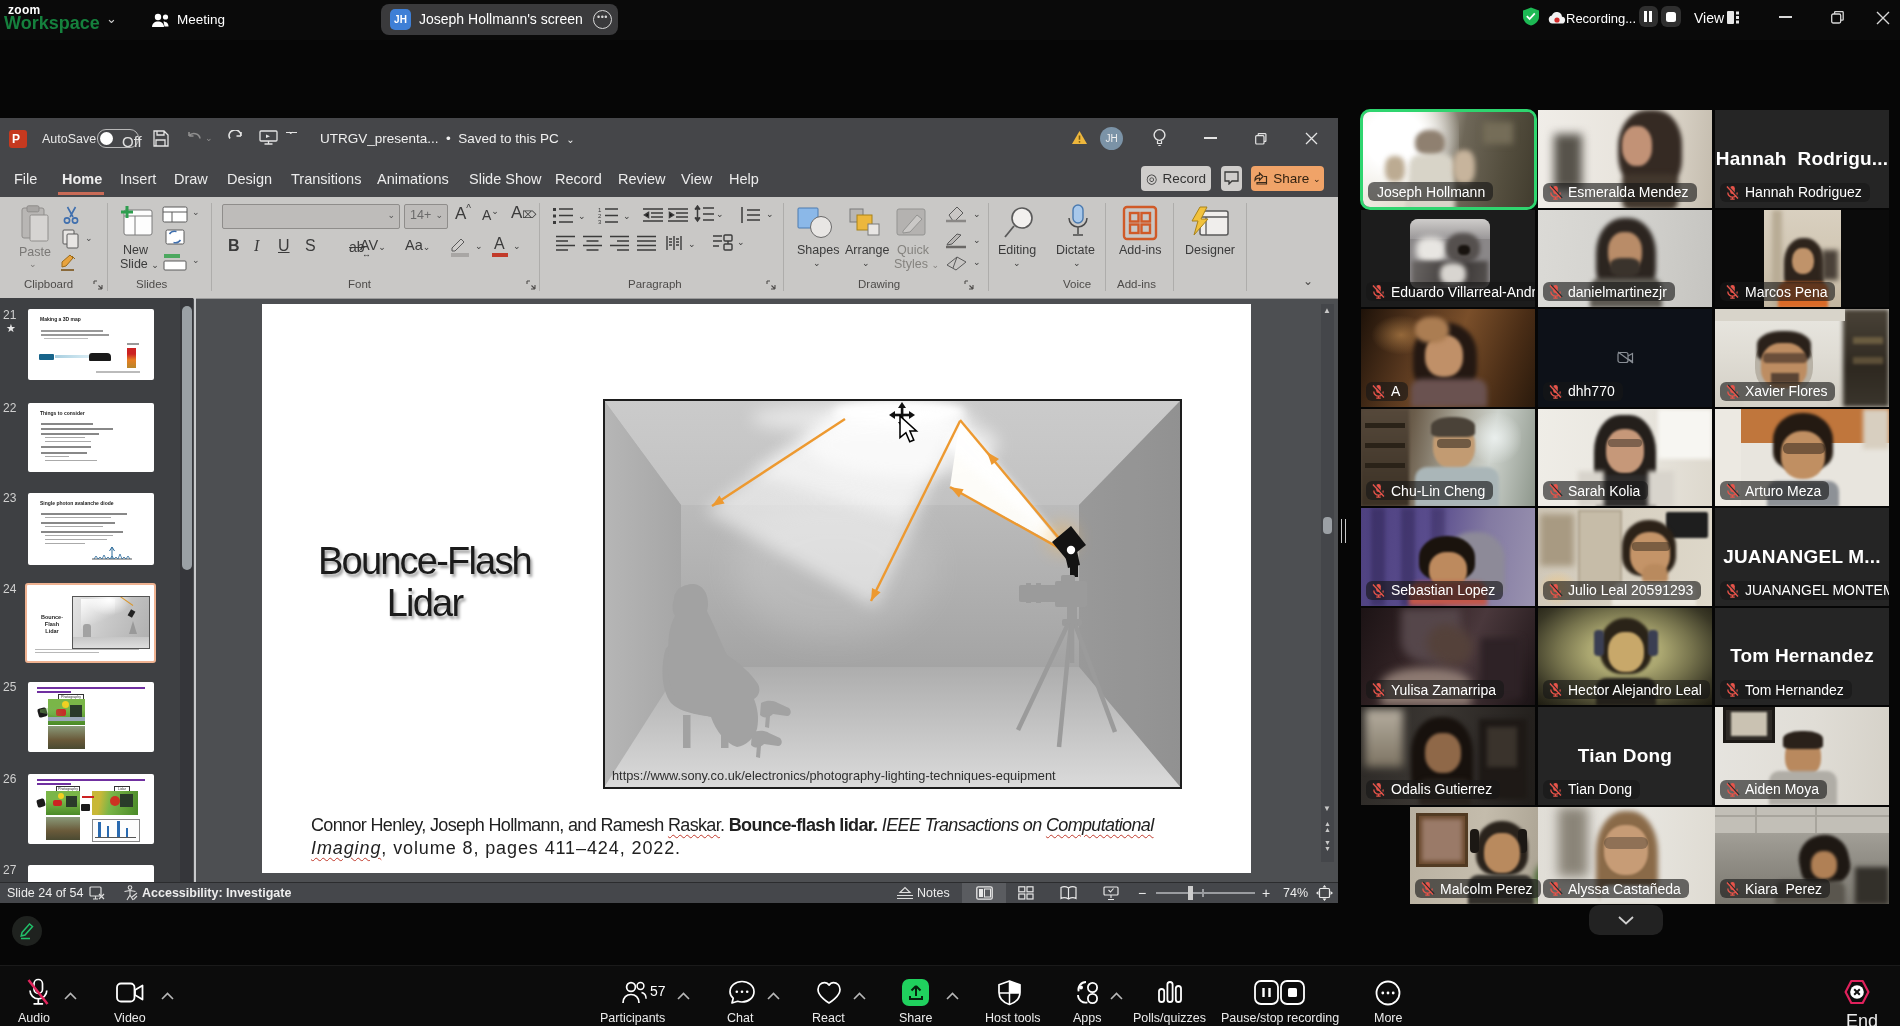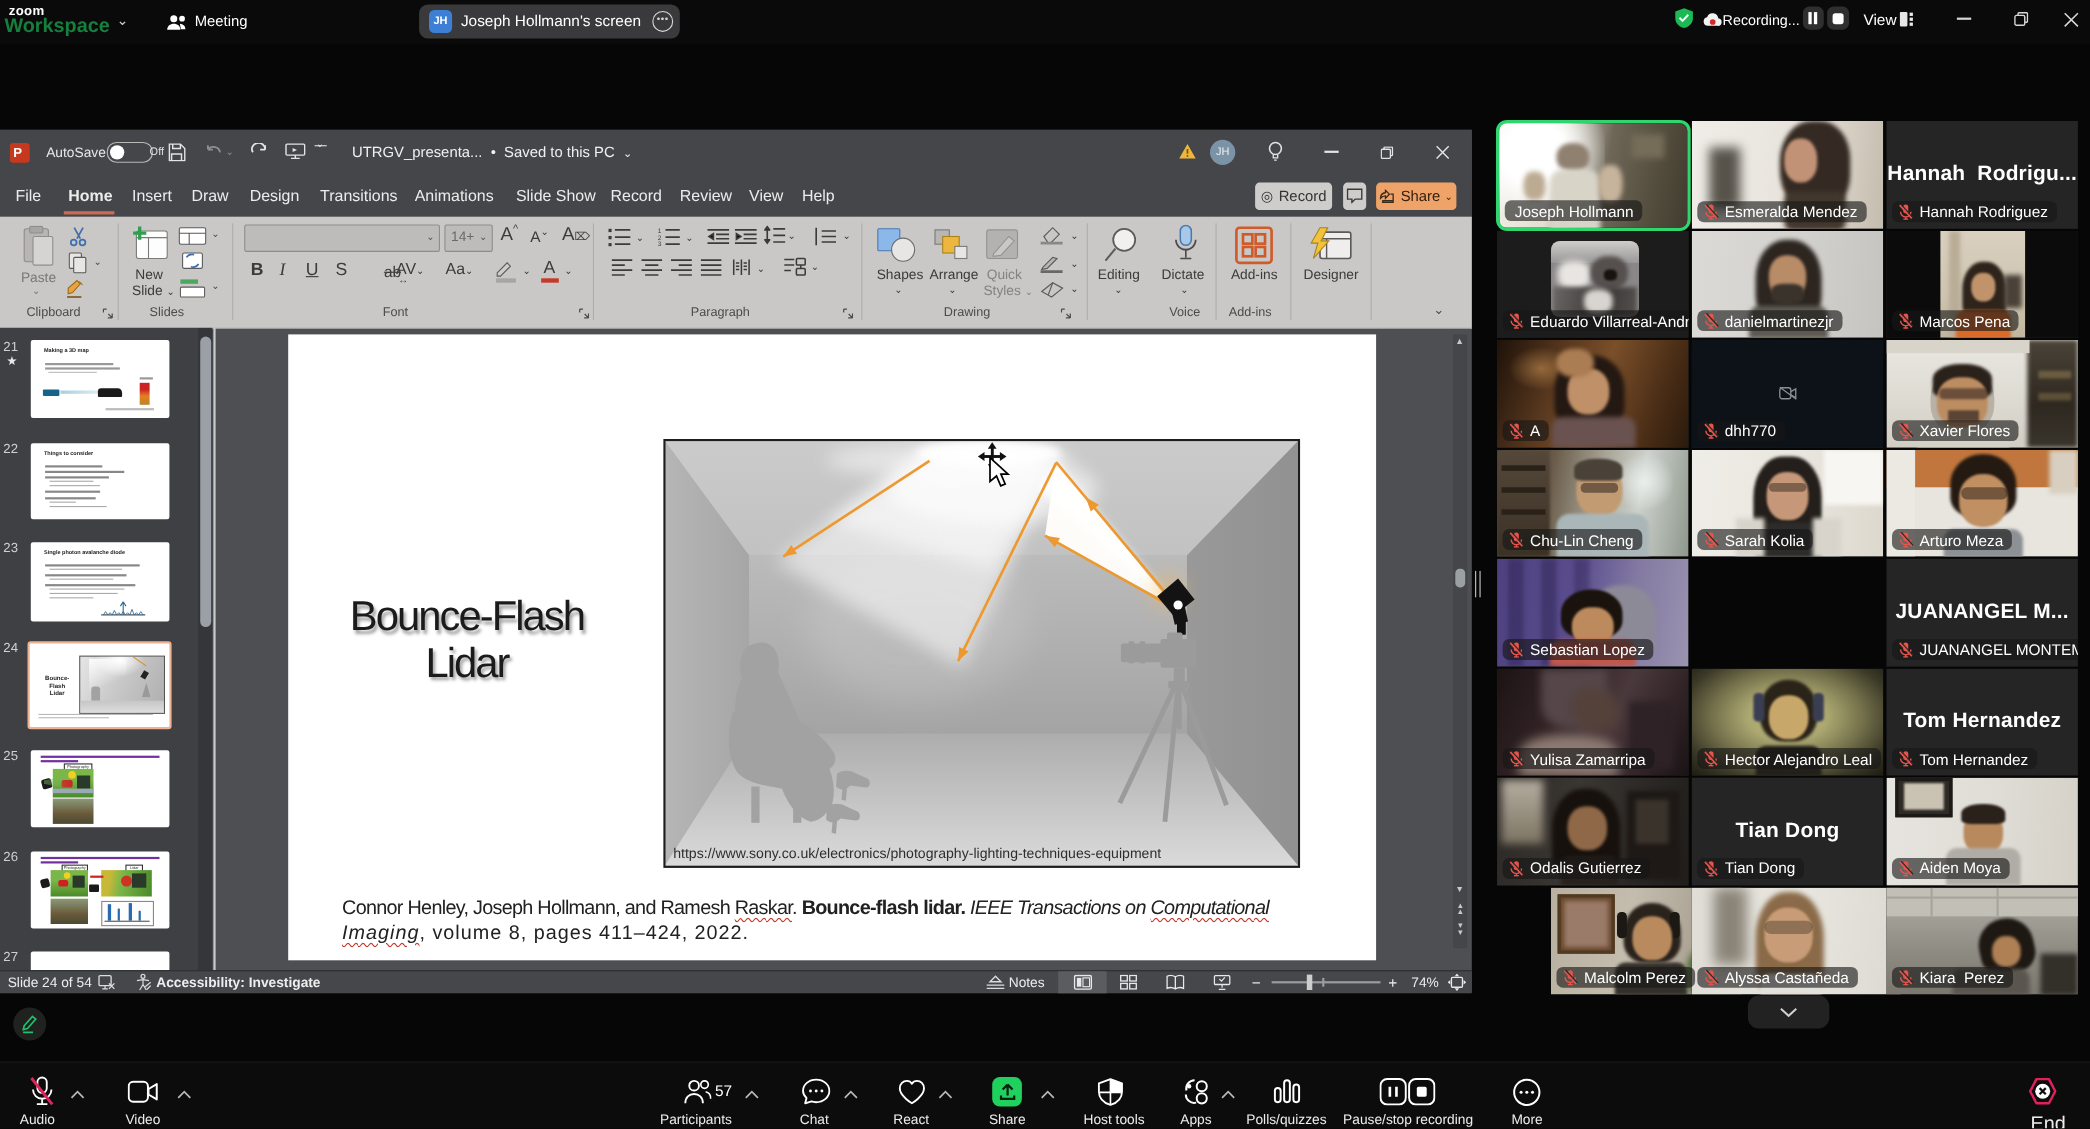--- a/index.html
+++ b/index.html
@@ -64,21 +64,21 @@
 
 <div class="ab" style="left:0;top:118px;width:1338px;height:784px;background:#4d4f52;">
 
  <div class="ab" style="left:0;top:0;width:1338px;height:42px;background:#454649;">
   <div class="ab" style="left:9px;top:12px;width:18px;height:18px;background:#c6391f;border-radius:3px;">
           <div class="ab" style="left:3px;top:2px;color:#fff;font-weight:bold;font-size:12px;">P</div>
         </div>
   <div class="ab" style="left:42px;top:14px;color:#e8e8e8;font-size:12.5px;">AutoSave</div>
   <div class="ab" style="left:97px;top:11px;width:40px;height:17px;border:1px solid #b8b8b8;border-radius:9px;">
           <div class="ab" style="left:2px;top:2px;width:13px;height:13px;background:#fff;border-radius:50%;"></div>
-          <div class="ab" style="left:38px;top:2.5px;color:#e0e0e0;font-size:10px;text-align:right;">Off</div>
+          <div class="ab" style="left:24px;top:2.5px;color:#e0e0e0;font-size:15px;text-align:right;">Off</div>
         </div>
   <svg class="ab" style="left:152px;top:12px;" width="17" height="17" viewBox="0 0 17 17">
           <path d="M2 1h10l4 4v11H2z M5 1v4h7V1 M4 10h9v6H4z" fill="none" stroke="#e4e4e4" stroke-width="1.3"></path>
         </svg>
   <svg class="ab" style="left:186px;top:12px;" width="17" height="16" viewBox="0 0 17 16">
           <path d="M3 6a6 5.5 0 0111 2.5M3 6V2M3 6h4.5" fill="none" stroke="#8f8f8f" stroke-width="1.6"></path>
         </svg>
   <div class="ab" style="left:205px;top:15px;color:#8f8f8f;font-size:9px;">⌄</div>
   <svg class="ab" style="left:226px;top:12px;" width="18" height="16" viewBox="0 0 18 16">
           <path d="M15 6a6 5.5 0 10-11 2.5M15 6V2M15 6h-4.5" fill="none" stroke="#e4e4e4" stroke-width="1.6"></path>
@@ -877,20 +877,38 @@
       <div class="ab" style="left:58px;top:28px;width:56px;height:44px;background:#1a130d;border-radius:48% 48% 35% 35%;filter:blur(1px);"></div>
       <div class="ab" style="left:68px;top:44px;width:38px;height:36px;background:#bd8a5e;border-radius:45%;filter:blur(1px);"></div>
       <div class="ab" style="left:48px;top:74px;width:78px;height:24px;background:#c2574a;border-radius:10px 10px 0 0;filter:blur(2px);"></div>
       <div class="lbl"><svg class="micico" viewBox="0 0 15 15">
           <rect x="5.2" y="1" width="4.6" height="8" rx="2.3" fill="#e8544a"></rect>
           <path d="M2.8 7.5a4.7 4.7 0 009.4 0M7.5 12.2v2M5.3 14.2h4.4" stroke="#e8544a" stroke-width="1.3" fill="none"></path>
           <path d="M2 1.5l11 12" stroke="#e8544a" stroke-width="1.6"></path>
           <path d="M3.2 0.8l11 12" stroke="#2a2a2a" stroke-width="1.1"></path>
         </svg>Sebastian Lopez</div>
     </div>
+<div class="tile" style="left:1538px;top:508.0px;">
+      <div class="ab" style="left:0;top:0;width:100%;height:100%;background:linear-gradient(100deg,#cfc7b8 0%,#d8d1c2 50%,#ded8ca 100%);"></div>
+      <div class="ab" style="left:40px;top:2px;width:40px;height:80px;background:#c6bca8;border:2px solid #b0a691;filter:blur(1px);"></div>
+      <div class="ab" style="left:2px;top:6px;width:34px;height:52px;background:#a89a82;filter:blur(3px);"></div>
+      <div class="ab" style="left:128px;top:4px;width:42px;height:26px;background:#1e1e1e;border-radius:2px;filter:blur(1px);"></div>
+      <div class="ab" style="left:0;top:62px;width:40px;height:36px;background:radial-gradient(rgba(240,200,130,.8),rgba(240,200,130,0) 70%);"></div>
+      <div class="ab" style="left:84px;top:12px;width:54px;height:56px;background:#2c2218;border-radius:48% 48% 35% 35%;filter:blur(1.5px);"></div>
+      <div class="ab" style="left:92px;top:24px;width:40px;height:44px;background:#c49468;border-radius:45%;filter:blur(1px);"></div>
+      <div class="ab" style="left:94px;top:34px;width:38px;height:9px;background:rgba(35,28,20,.45);border-radius:4px;"></div>
+      <div class="ab" style="left:104px;top:56px;width:26px;height:24px;background:#b98a5e;border-radius:40%;filter:blur(1.5px);"></div>
+      <div class="ab" style="left:74px;top:74px;width:84px;height:24px;background:#ece8de;border-radius:10px 10px 0 0;filter:blur(1.5px);"></div>
+      <div class="lbl"><svg class="micico" viewBox="0 0 15 15">
+          <rect x="5.2" y="1" width="4.6" height="8" rx="2.3" fill="#e8544a"></rect>
+          <path d="M2.8 7.5a4.7 4.7 0 009.4 0M7.5 12.2v2M5.3 14.2h4.4" stroke="#e8544a" stroke-width="1.3" fill="none"></path>
+          <path d="M2 1.5l11 12" stroke="#e8544a" stroke-width="1.6"></path>
+          <path d="M3.2 0.8l11 12" stroke="#2a2a2a" stroke-width="1.1"></path>
+        </svg>Julio Leal 20591293</div>
+    </div>
 <div class="tile" style="left:1715px;top:508.0px;">
       <div class="bigname">JUANANGEL M...</div>
       <div class="lbl"><svg class="micico" viewBox="0 0 15 15">
           <rect x="5.2" y="1" width="4.6" height="8" rx="2.3" fill="#e8544a"></rect>
           <path d="M2.8 7.5a4.7 4.7 0 009.4 0M7.5 12.2v2M5.3 14.2h4.4" stroke="#e8544a" stroke-width="1.3" fill="none"></path>
           <path d="M2 1.5l11 12" stroke="#e8544a" stroke-width="1.6"></path>
           <path d="M3.2 0.8l11 12" stroke="#2a2a2a" stroke-width="1.1"></path>
         </svg>JUANANGEL MONTEMA...</div>
     </div>
 <div class="tile" style="left:1361px;top:607.5px;">

